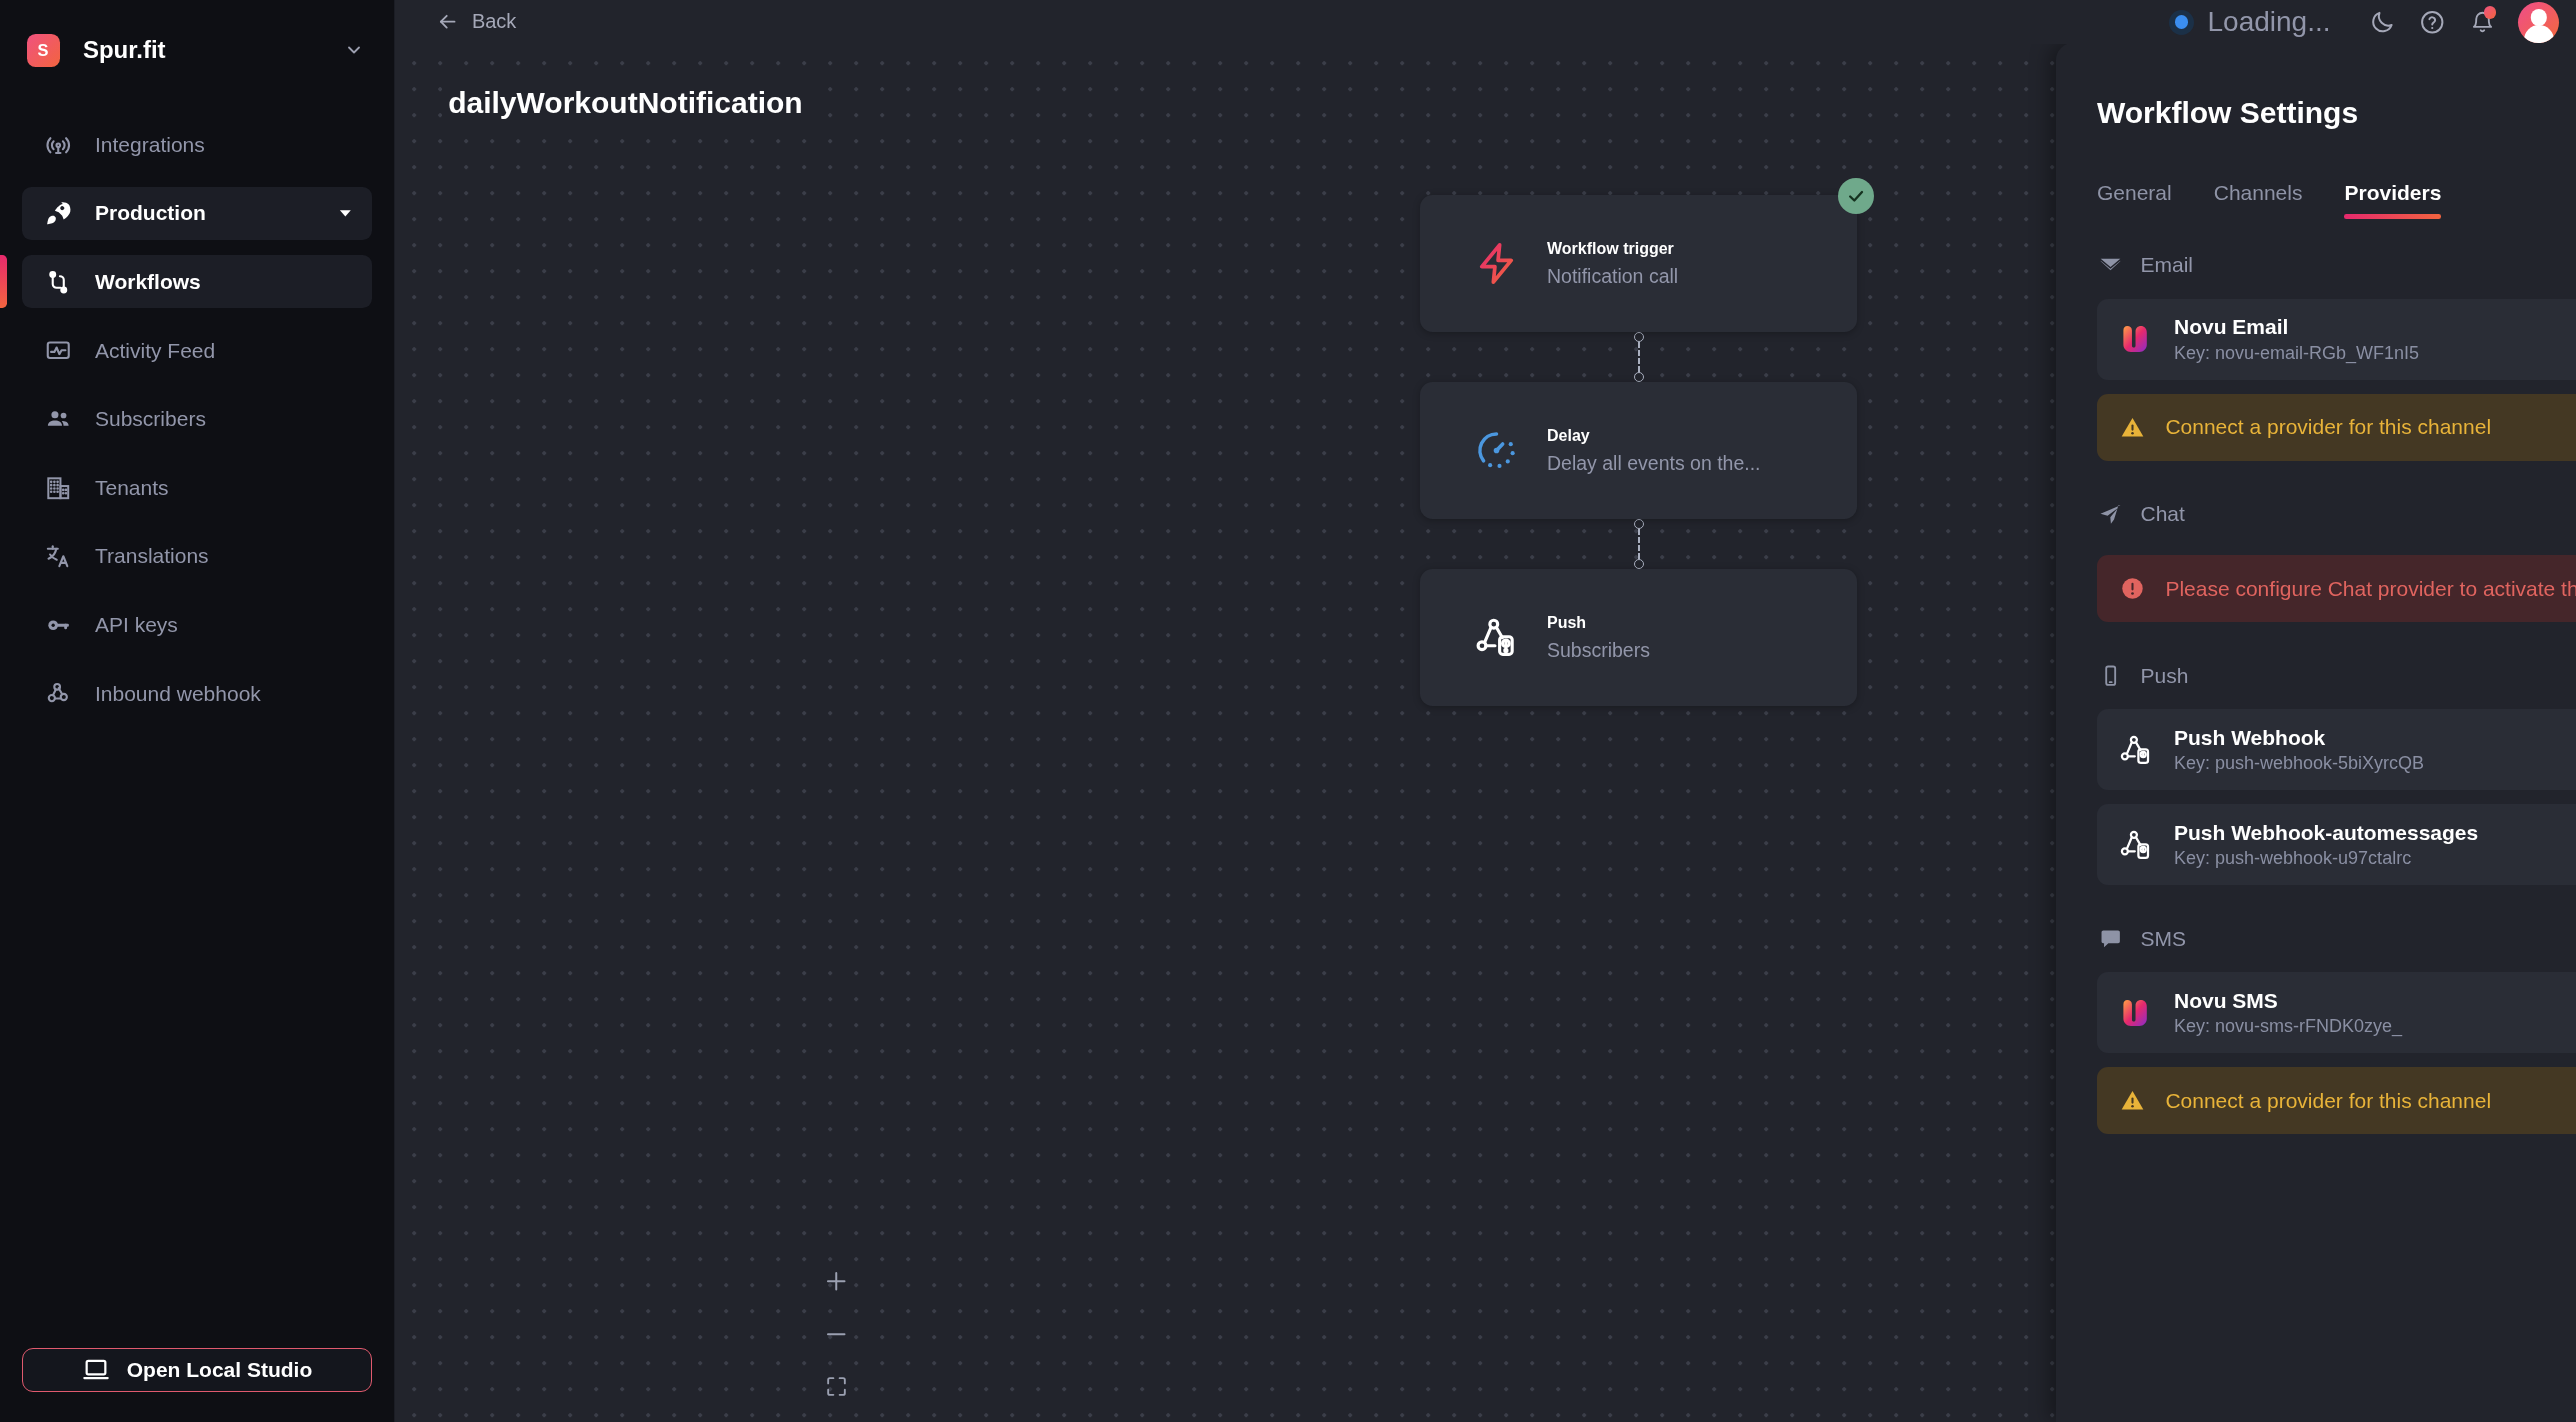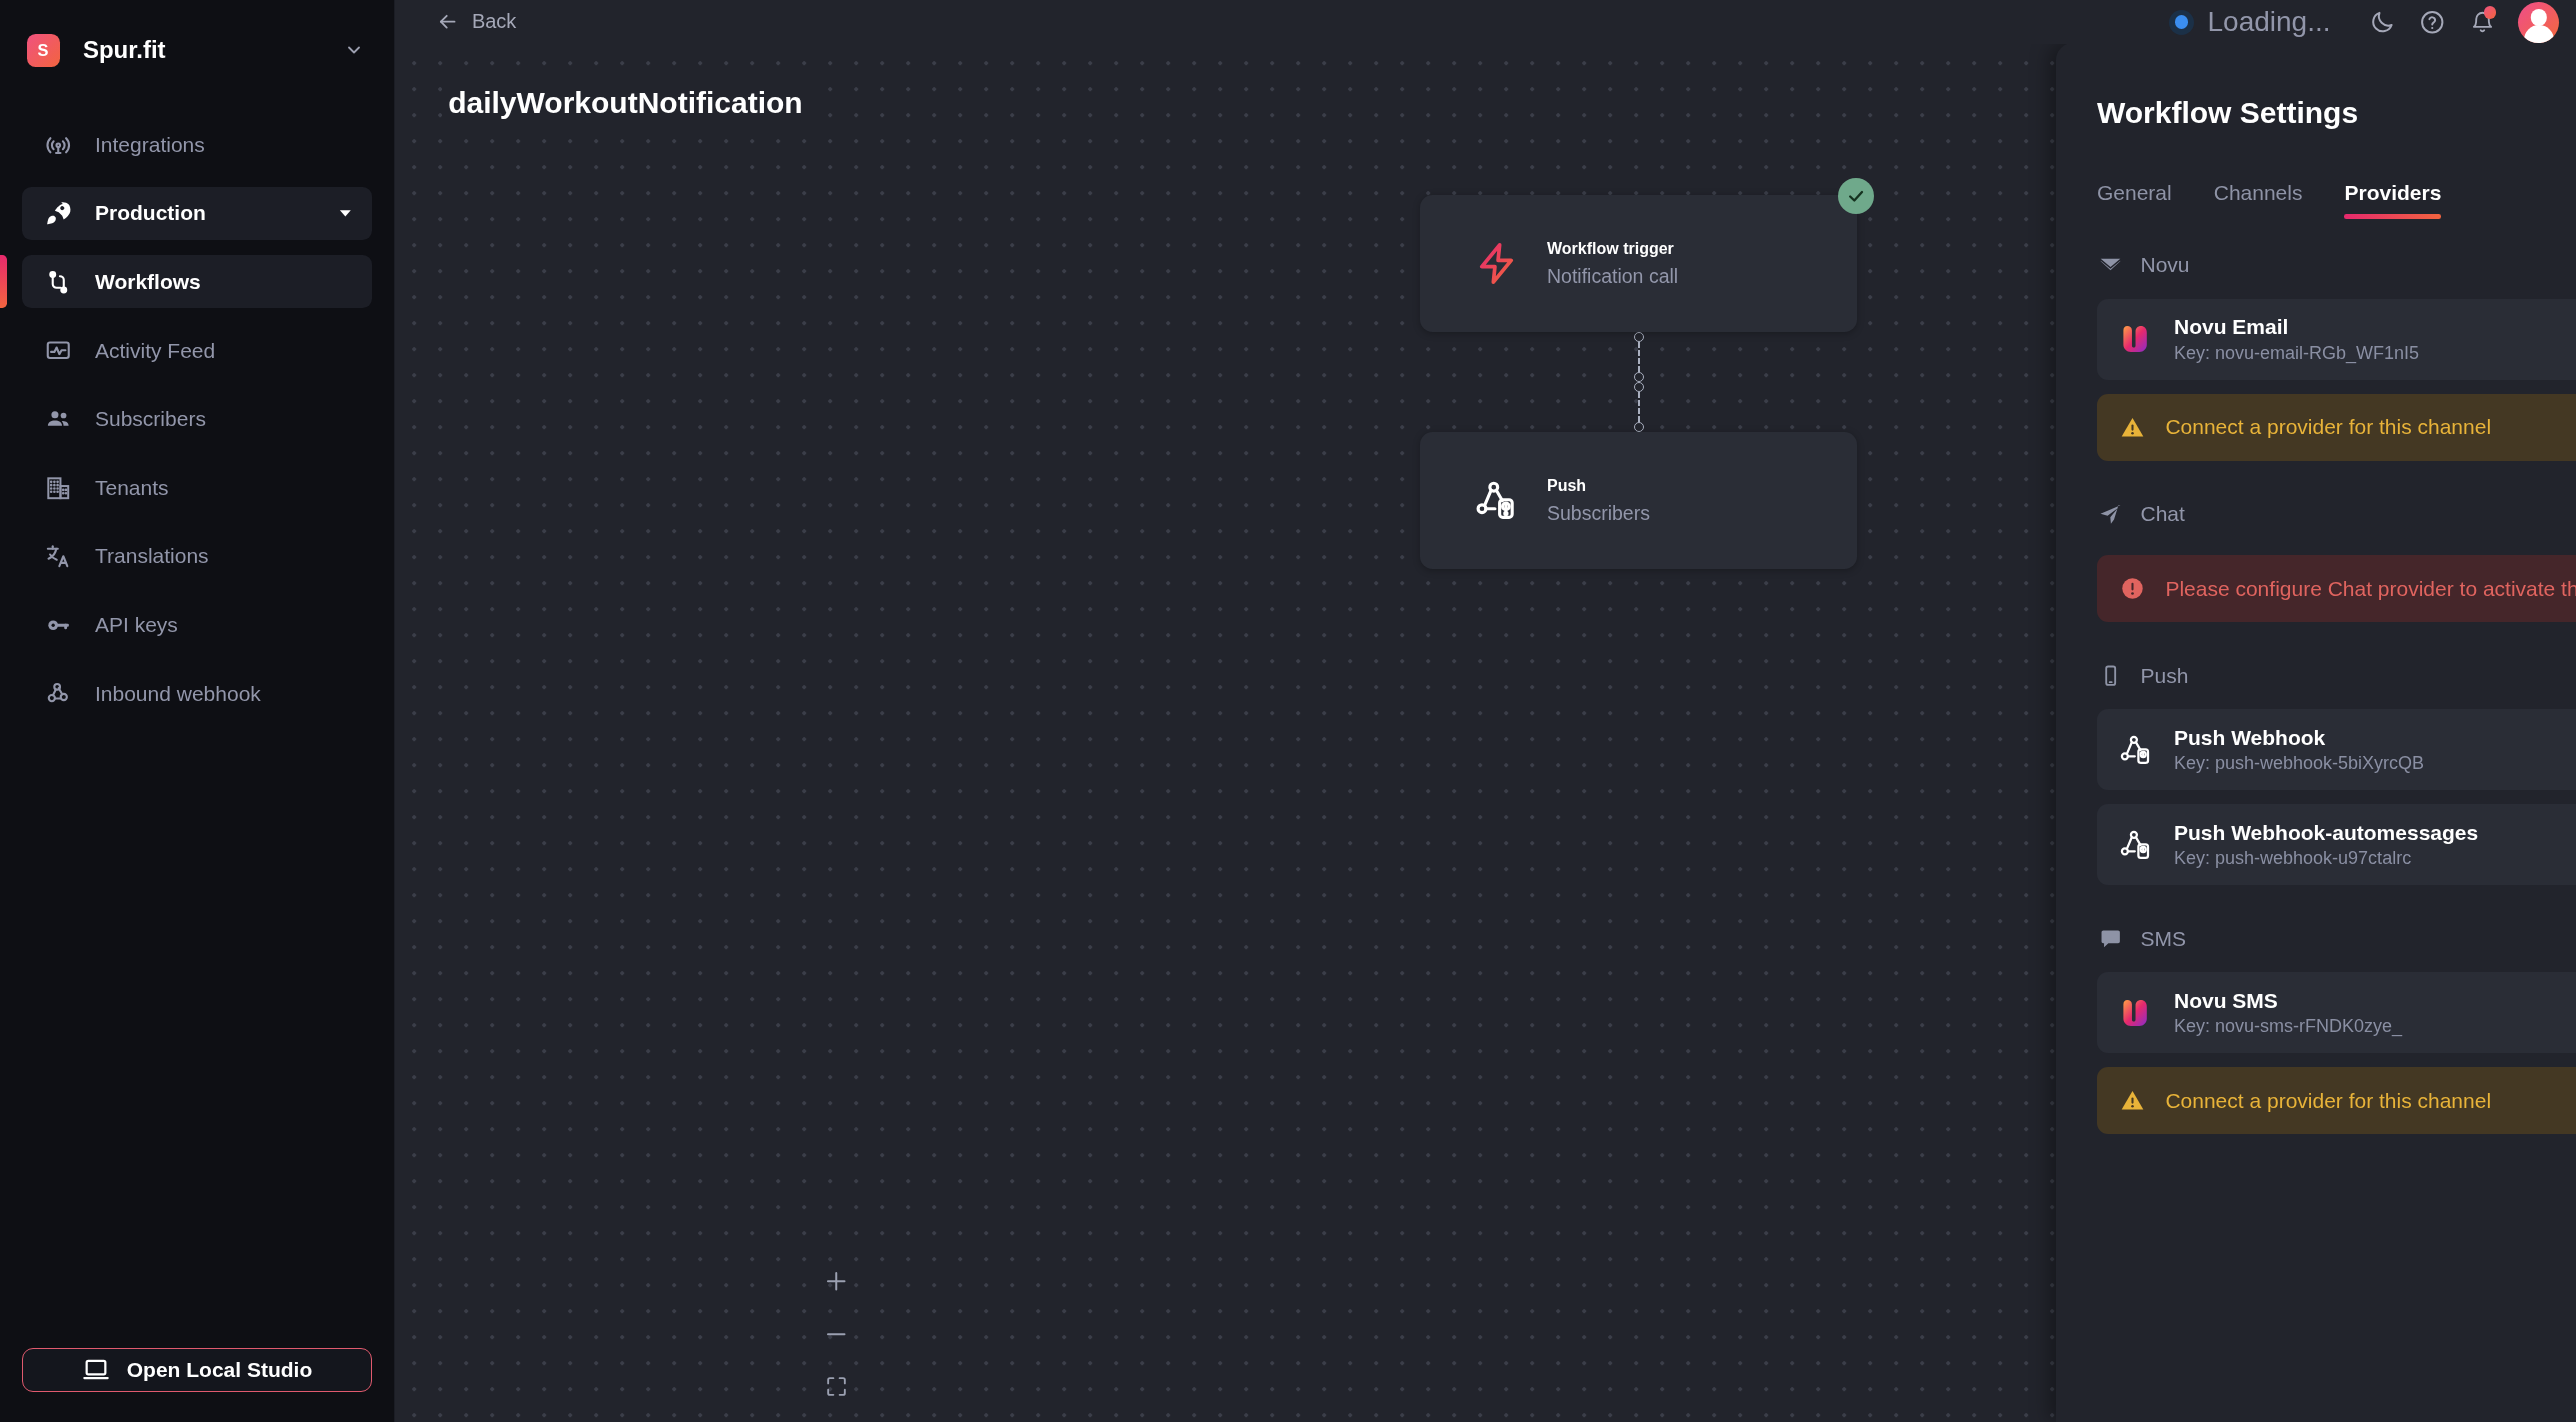--- a/index.html
+++ b/index.html
@@ -415,20 +415,38 @@
               </svg>
           </span>
         </div>
 
         <div class="connector">
           <span class="cdot"></span>
           <span class="cline"></span>
           <span class="cdot"></span>
         </div>
 
+        <div class="node">
+          <span class="nicon">
+            <svg width="45" height="45" viewBox="0 0 24 24" fill="none" stroke="#4b97df" stroke-width="1.9" stroke-linecap="round">
+              <path d="M12 3.2a8.8 8.8 0 0 0-6.9 14.3"></path>
+                <path d="M12 12l3.3-3.5"></path>
+              <circle cx="12" cy="12" r="1.5" fill="#4b97df" stroke="none"></circle>
+              <circle cx="19.6" cy="8.6" r="1.1" fill="#4b97df" stroke="none"></circle>
+              <circle cx="20.6" cy="13.4" r="1.1" fill="#4b97df" stroke="none"></circle>
+              <circle cx="18" cy="17.8" r="1.1" fill="#4b97df" stroke="none"></circle>
+              <circle cx="13.6" cy="20.2" r="1.1" fill="#4b97df" stroke="none"></circle>
+              <circle cx="8.6" cy="19.8" r="1.1" fill="#4b97df" stroke="none"></circle>
+            </svg>
+          </span>
+          <span class="ntext">
+            <span class="ntitle" style="display:block">Delay</span>
+            <span class="nsub" style="display:block">Delay all events on the...</span>
+          </span>
+        </div>
 
         <div class="connector">
           <span class="cdot"></span>
           <span class="cline"></span>
           <span class="cdot"></span>
         </div>
 
         <div class="node">
           <span class="nicon">
             <svg width="47" height="47" viewBox="0 0 24 24" fill="none" stroke="#ffffff" stroke-width="1.6" stroke-linecap="round" stroke-linejoin="round">
@@ -485,21 +503,21 @@
         <div class="panel-body">
 
           <div class="channel-block">
             <div class="channel-head">
               <span class="chicon">
                 <svg width="25" height="25" viewBox="0 0 24 24" fill="currentColor">
                     <path d="M2.6 5.6h18.8L12 13.4 2.6 5.6z"></path>
                     <path d="M2.6 7.4l9.4 7.8 9.4-7.8v.4L12 16.6 2.6 7.8z" opacity=".9"></path>
                   </svg>
               </span>
-              <span class="chname">Novu</span>
+              <span class="chname">Email</span>
 
             </div>
             <div class="provider-row">
               <span class="provider-logo">
                 <svg width="36" height="36" viewBox="0 0 24 24">
                   <defs>
                       <linearGradient id="novug1" x1="0" y1="0" x2="1" y2="1">
                         <stop offset="0" stop-color="#ff9f45"></stop>
                         <stop offset=".5" stop-color="#e6296d"></stop>
                         <stop offset="1" stop-color="#8b2cc7"></stop>

